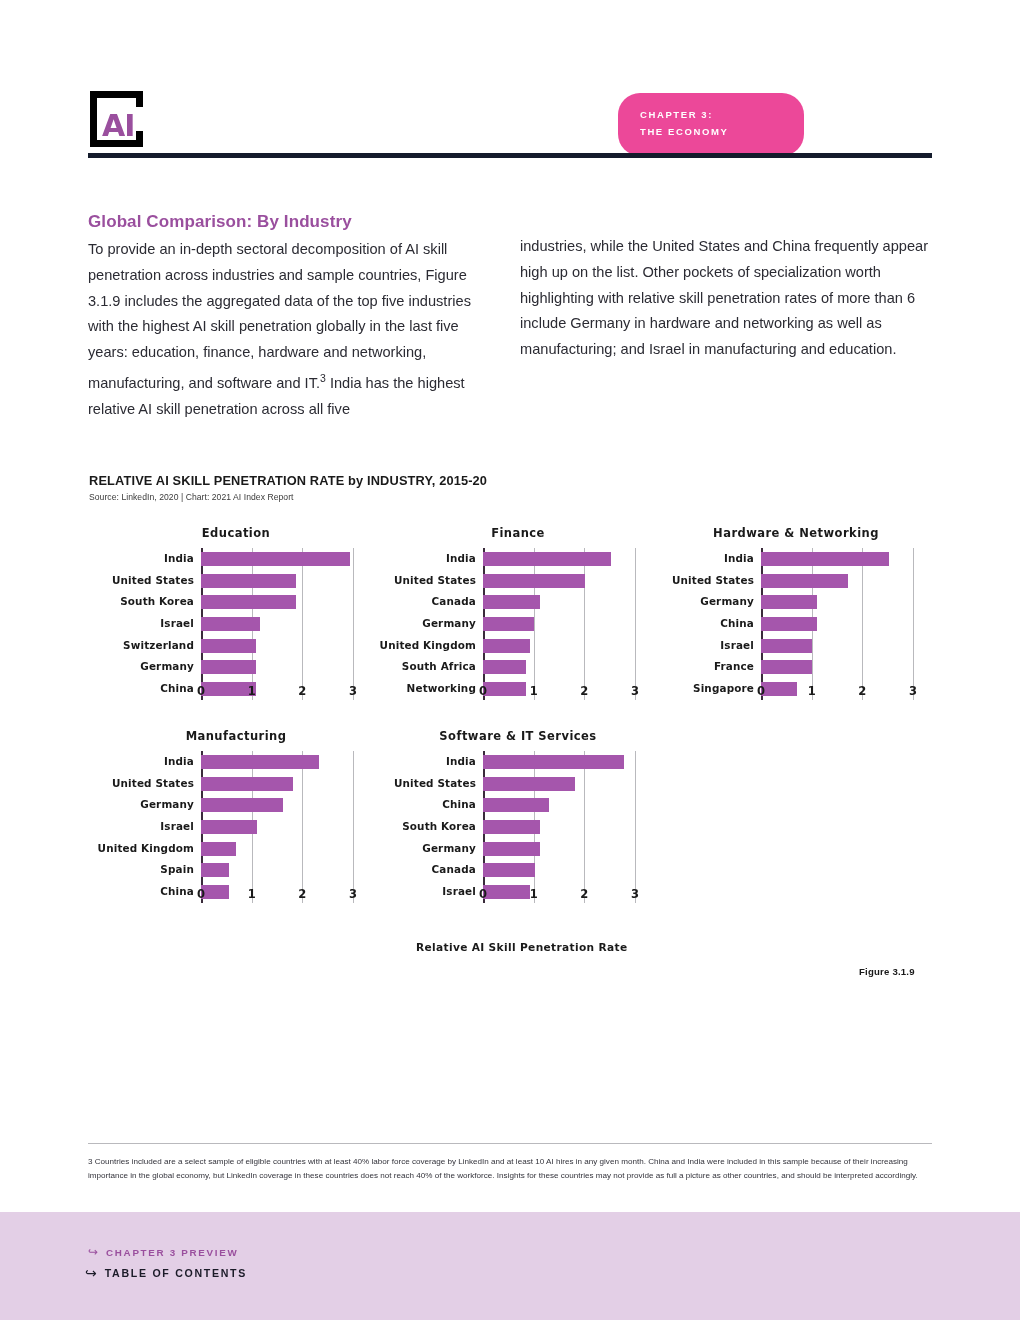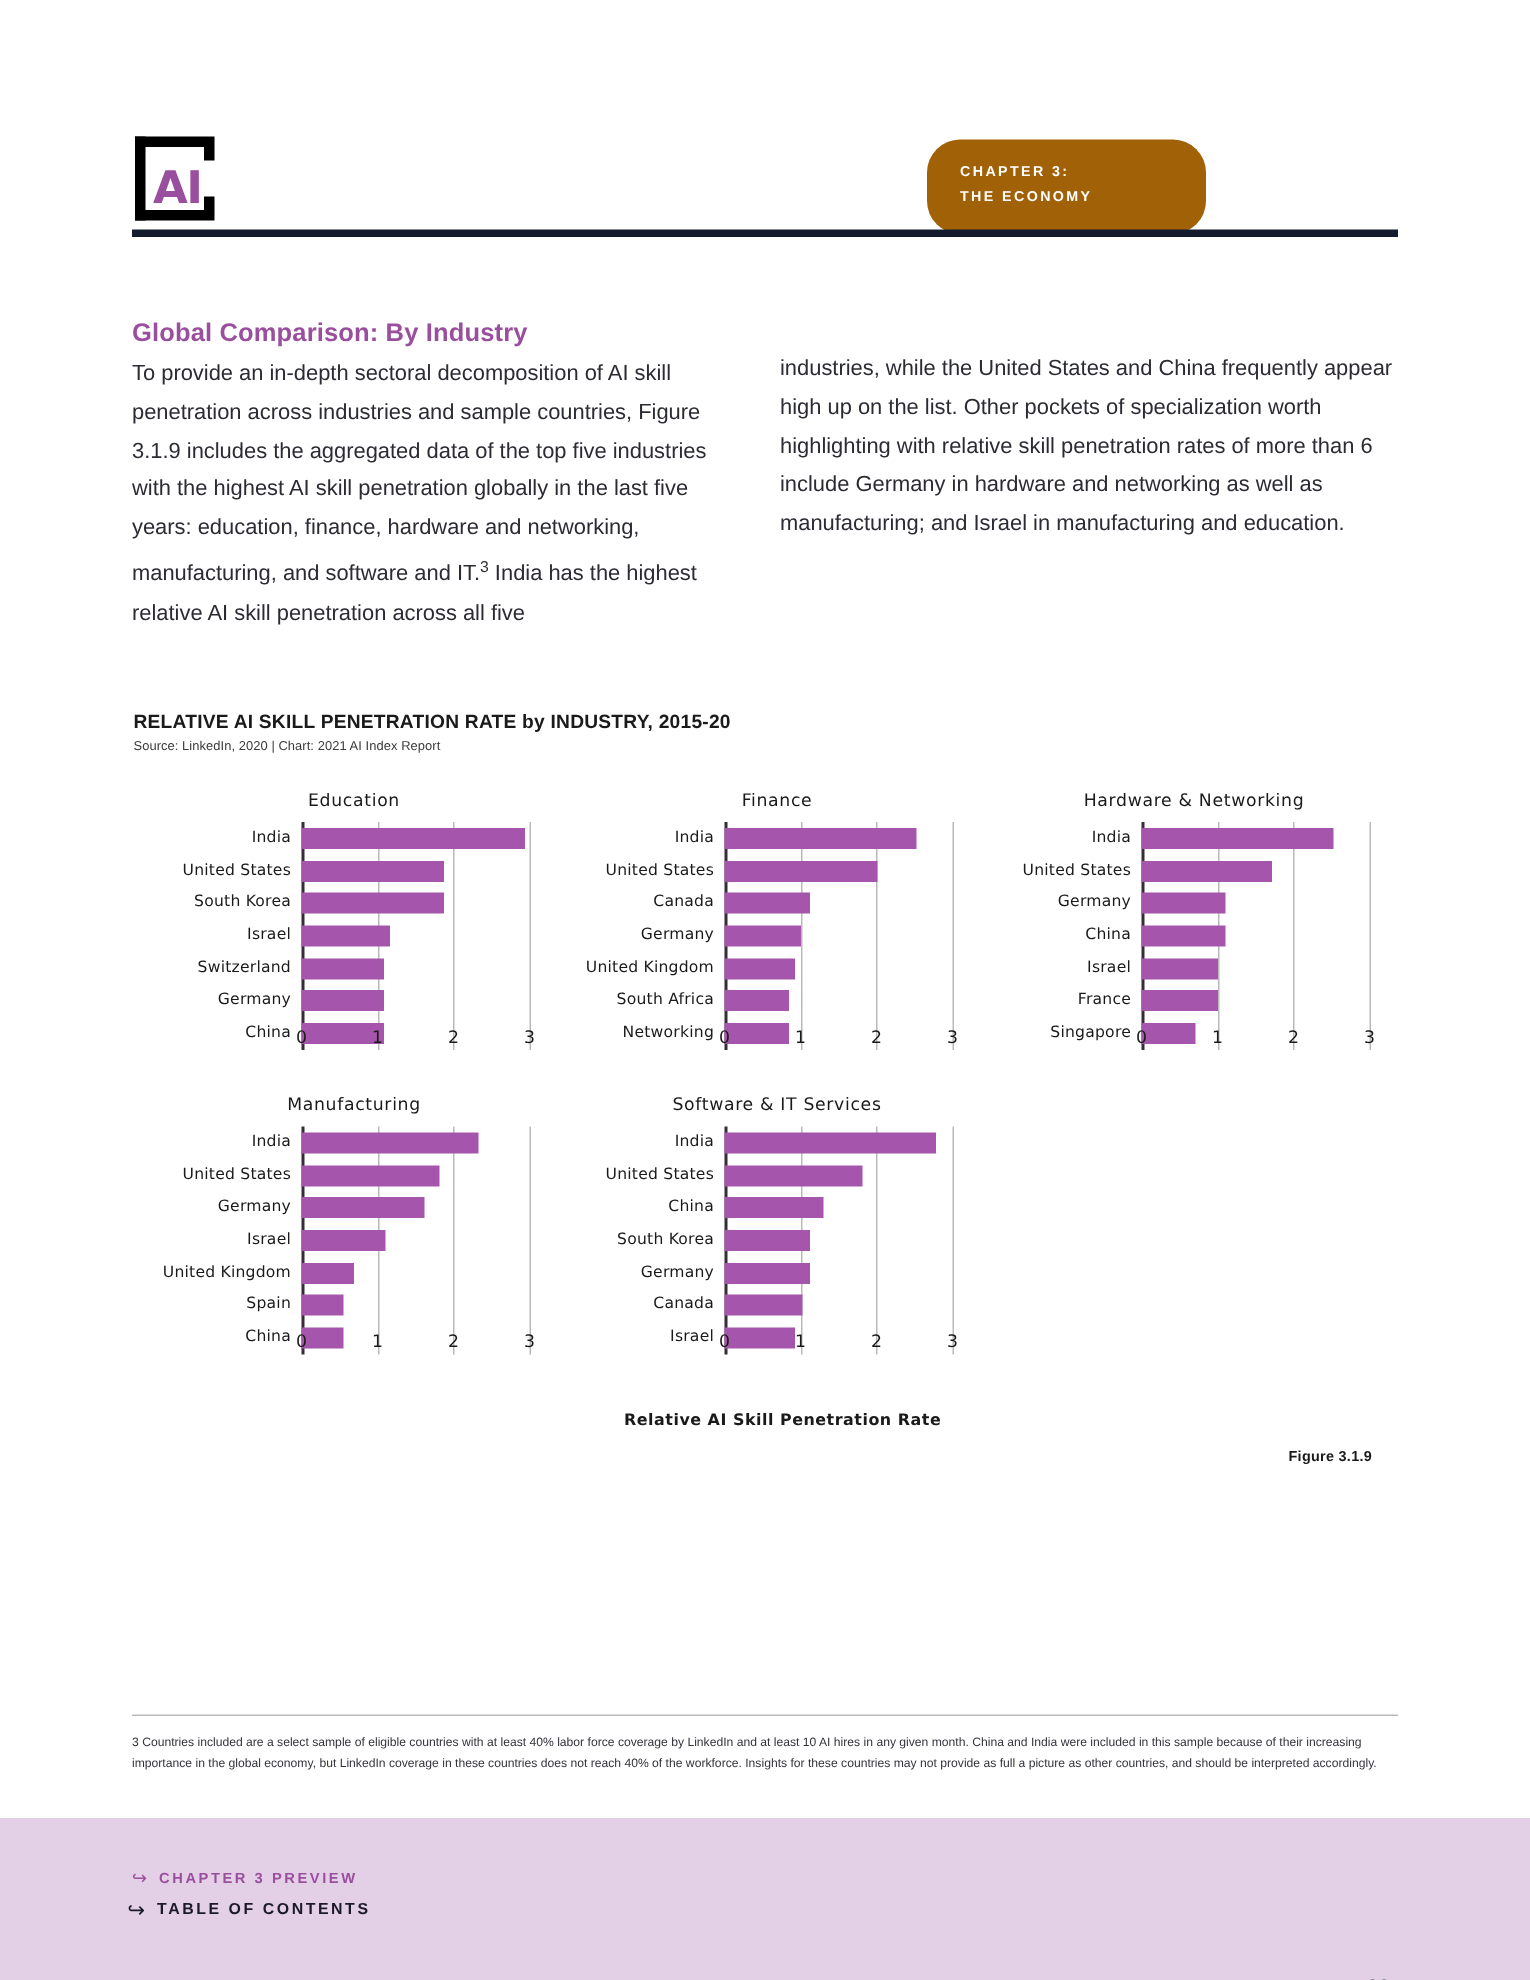--- a/index.html
+++ b/index.html
@@ -79,21 +79,21 @@
     line-height: 1.45;
     color: #1b1b28;
     letter-spacing: 0.1px;
   }
   .chapter-tag {
     position: absolute;
     left: 530px;
     top: 8px;
     width: 186px;
     height: 63px;
-    background: #a16207;
+    background: #ec4899;
     color: #ffffff;
     border-radius: 22px;
   }
   .chapter-tag .tag-text {
     position: absolute;
     left: 22px;
     top: 14px;
     font-size: 9.5px;
     font-weight: 700;
     letter-spacing: 1.6px;
@@ -172,20 +172,21 @@
     top: 492px;
     font-size: 8.6px;
     color: #3a3a3a;
     letter-spacing: 0.05px;
   }
 
   .panel {
     position: absolute;
     width: 276px;
     height: 200px;
+    font-weight: bold;
   }
   .panel-title {
     position: absolute;
     left: 0;
     top: 0;
     width: 276px;
     text-align: center;
     font-size: 11.5px;
     color: #1a1a1a;
     letter-spacing: 0.45px;

